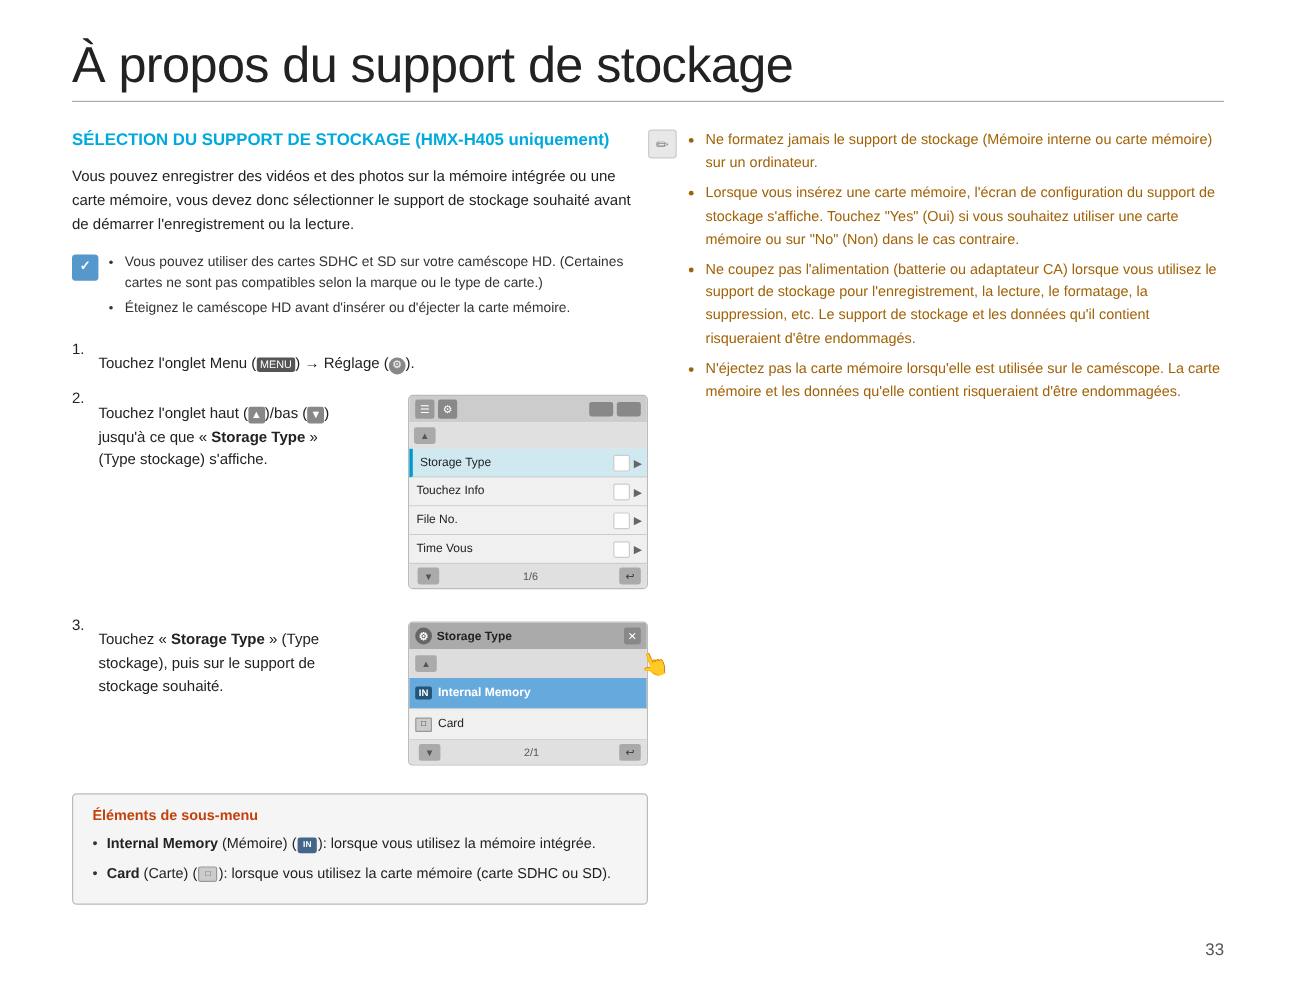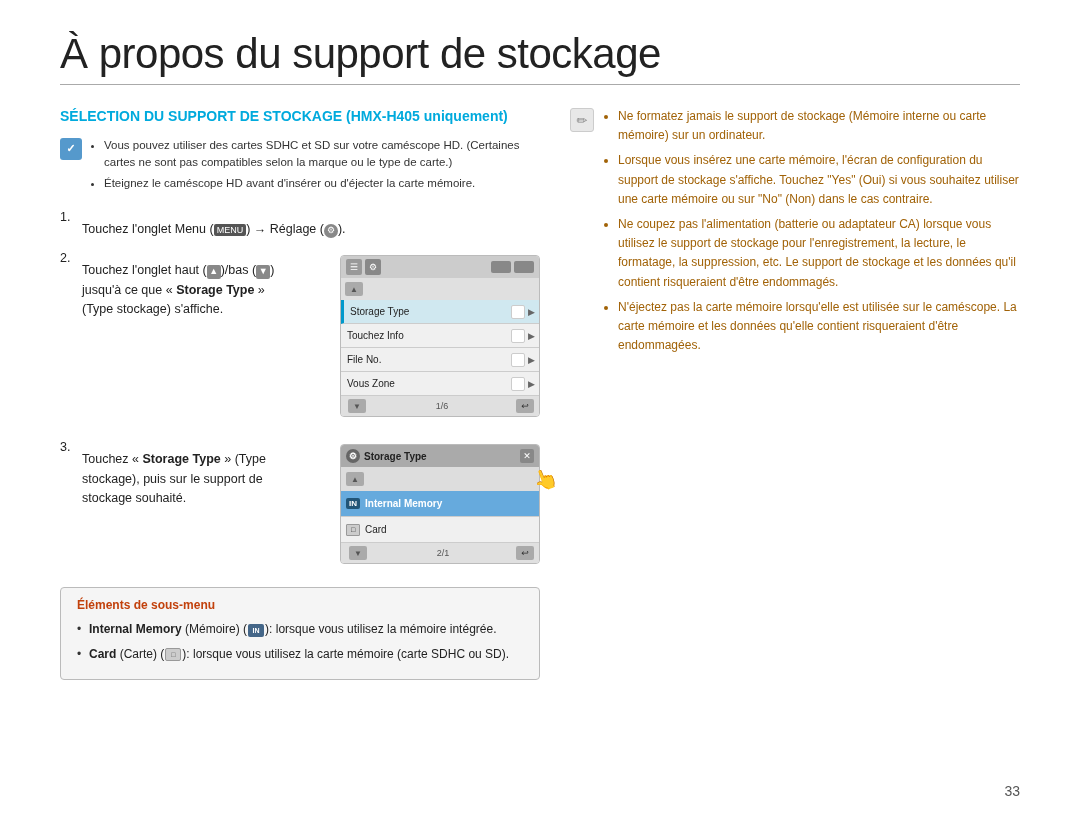--- a/index.html
+++ b/index.html
@@ -31,21 +31,20 @@
 
     .title-divider {
       border: none;
       border-top: 1px solid #aaa;
       margin-bottom: 22px;
     }
 
     
     .main-content {
       display: flex;
-      gap: 30px;
     }
 
     .left-col {
       flex: 0 0 480px;
     }
 
     .right-col {
       flex: 1;
       padding-top: 0px;
     }
@@ -506,20 +505,21 @@
 
   <h1 class="page-title">À propos du support de stockage</h1>
   <hr class="title-divider">
 
   <div class="main-content">
 
     <div class="left-col">
 
       <div class="section-heading">SÉLECTION DU SUPPORT DE STOCKAGE (HMX-H405 uniquement)</div>
 
+      <p class="intro-text">Vous pouvez enregistrer des vidéos et des photos sur la mémoire intégrée ou une carte mémoire, vous devez donc sélectionner le support de stockage souhaité avant de démarrer l'enregistrement ou la lecture.</p>
 
       <div class="note-box">
         <div class="note-icon">✓</div>
         <div class="note-content">
           <ul>
             <li>Vous pouvez utiliser des cartes SDHC et SD sur votre caméscope HD. (Certaines cartes ne sont pas compatibles selon la marque ou le type de carte.)</li>
             <li>Éteignez le caméscope HD avant d'insérer ou d'éjecter la carte mémoire.</li>
           </ul>
         </div>
       </div>
@@ -571,21 +571,21 @@
                 <span class="ss1-row-label">Touchez Info</span>
                 <div class="ss1-row-icon"></div>
                 <span class="ss1-row-arrow">▶</span>
               </div>
               <div class="ss1-row">
                 <span class="ss1-row-label">File No.</span>
                 <div class="ss1-row-icon"></div>
                 <span class="ss1-row-arrow">▶</span>
               </div>
               <div class="ss1-row">
-                <span class="ss1-row-label">Vous Zone</span>
+                <span class="ss1-row-label">Time Vous</span>
                 <div class="ss1-row-icon"></div>
                 <span class="ss1-row-arrow">▶</span>
               </div>
               
               <div class="ss1-footer">
                 <div class="ss1-nav-btn">▼</div>
                 <span>1/6</span>
                 <div class="ss1-back-btn">↩</div>
               </div>
             </div>

